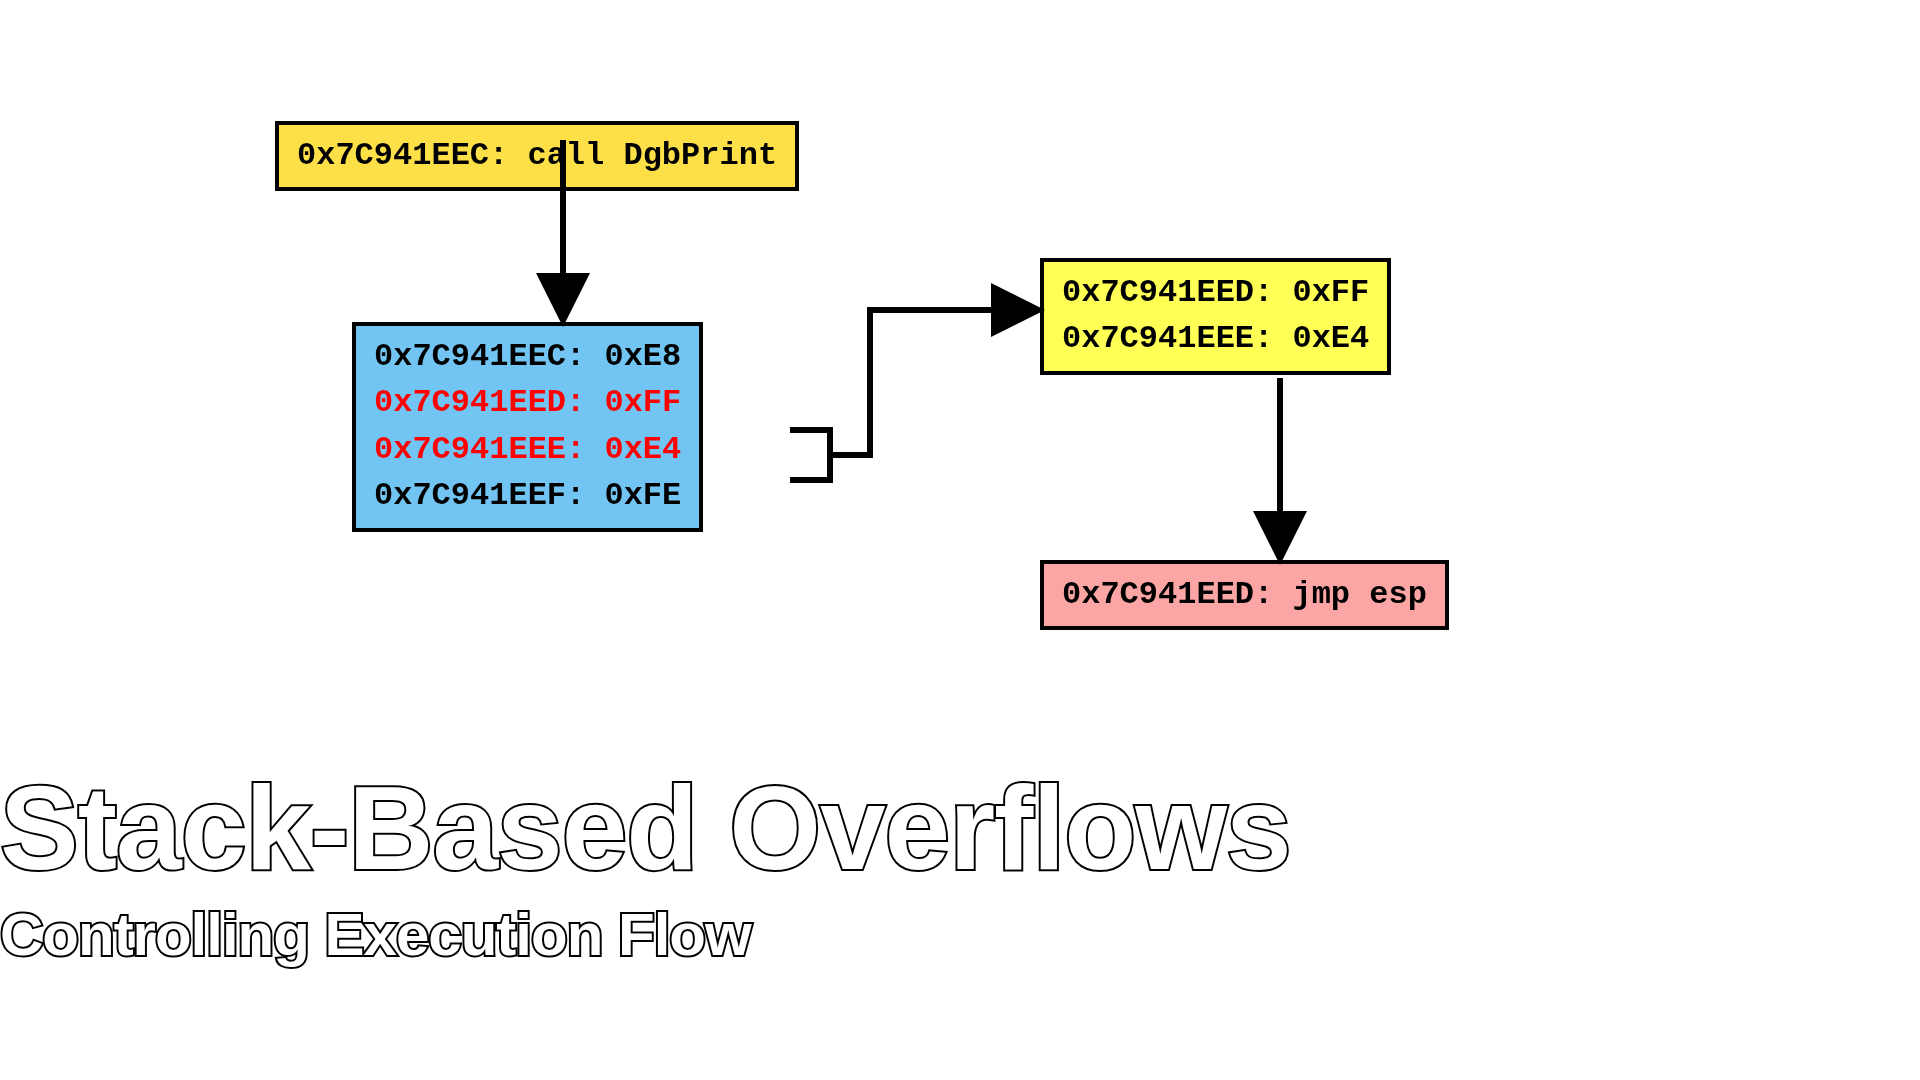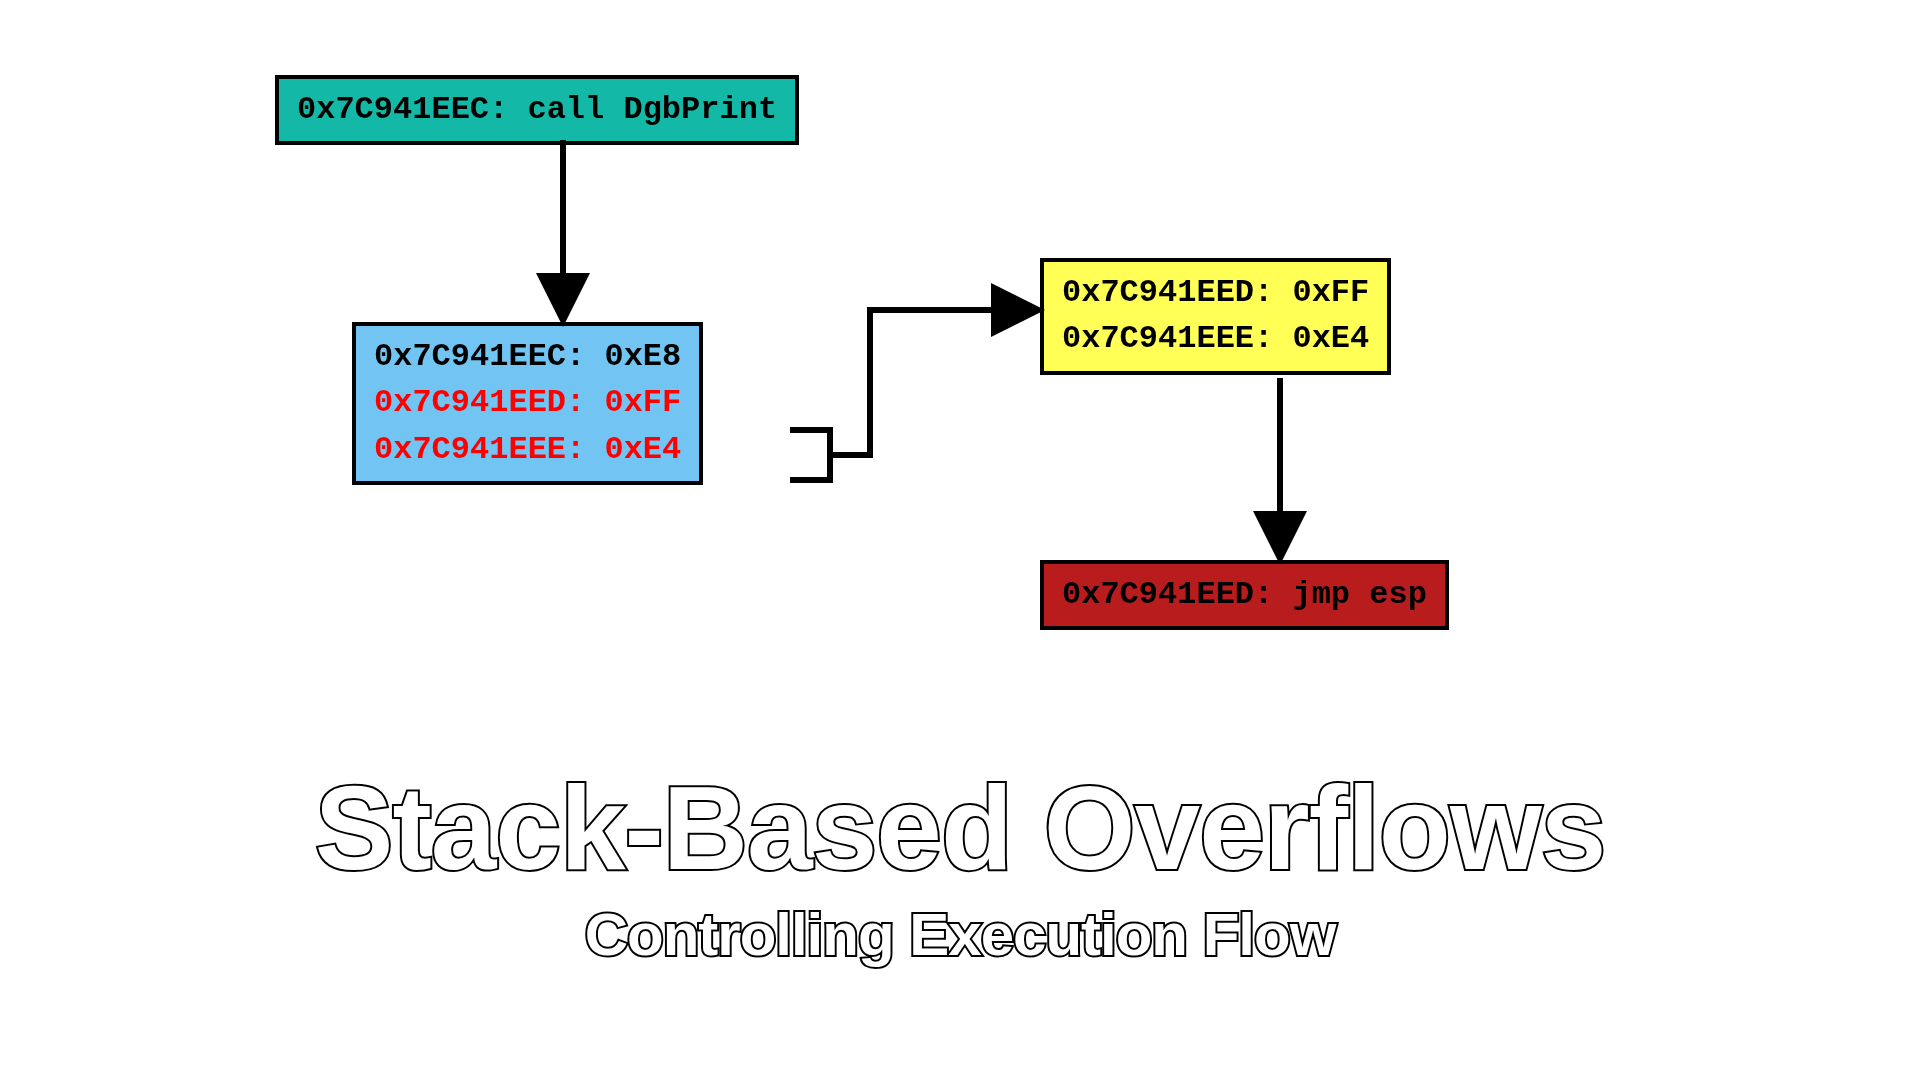--- a/index.html
+++ b/index.html
@@ -1,30 +1,30 @@
 <!DOCTYPE html>
 <html><head>
 <meta charset="utf-8">
 <style>
   * { margin: 0; padding: 0; box-sizing: border-box; }
   html, body { width: 1920px; height: 1080px; background: #ffffff; font-family: "Courier New", monospace; overflow: hidden; }
   .stage { position: relative; width: 1920px; height: 1080px; }
 
   .box { position: absolute; border: 4px solid #000; padding: 8px 18px; font-weight: bold; font-size: 32px; line-height: 1.45; white-space: nowrap; }
-  .green  { background: #14b8a6; }
+  .green  { background: #fde047; margin-top: 46px; }
   .blue   { background: #72c4f2; margin-left: 22px; }
   .yellow { background: #ffff55; }
-  .orange { background: #b91c1c; }
+  .orange { background: #fca5a5; }
 
   .row { display: block; }
   .red { color: #ff0000; }
 
   svg.arrows { position: absolute; top: 0; left: 0; width: 1920px; height: 1080px; pointer-events: none; }
 
-  .titlewrap { position: absolute; left: 0; width: 1920px; text-align: center; font-family: "Segoe UI", "Helvetica Neue", Arial, sans-serif; font-weight: 800; }
+  .titlewrap { position: absolute; left: 0; width: 1920px; text-align: left; font-family: "Segoe UI", "Helvetica Neue", Arial, sans-serif; font-weight: 800; }
   .titlewrap .outline {
     color: #fff;
     -webkit-text-stroke: 4px #000;
     paint-order: stroke fill;
   }
   .t1 { top: 760px; font-size: 118px; letter-spacing: -1px; }
   .t2 { top: 900px; font-size: 60px; letter-spacing: -1px; }
 </style>
 </head>
 <body>
@@ -32,20 +32,21 @@
 <div class="stage">
 
   <div class="box green" style="left:275px; top:75px;">
     <span>0x7C941EEC: call DgbPrint</span>
   </div>
 
   <div class="box blue" style="left:330px; top:322px;">
     <span class="row">0x7C941EEC: 0xE8</span>
     <span class="row red">0x7C941EED: 0xFF</span>
     <span class="row red">0x7C941EEE: 0xE4</span>
+    <span class="row">0x7C941EEF: 0xFE</span>
   </div>
 
   <div class="box yellow" style="left:1040px; top:258px;">
     <span class="row">0x7C941EED: 0xFF</span>
     <span class="row">0x7C941EEE: 0xE4</span>
   </div>
 
   <div class="box orange" style="left:1040px; top:560px;">
     <span>0x7C941EED: jmp esp</span>
   </div>

